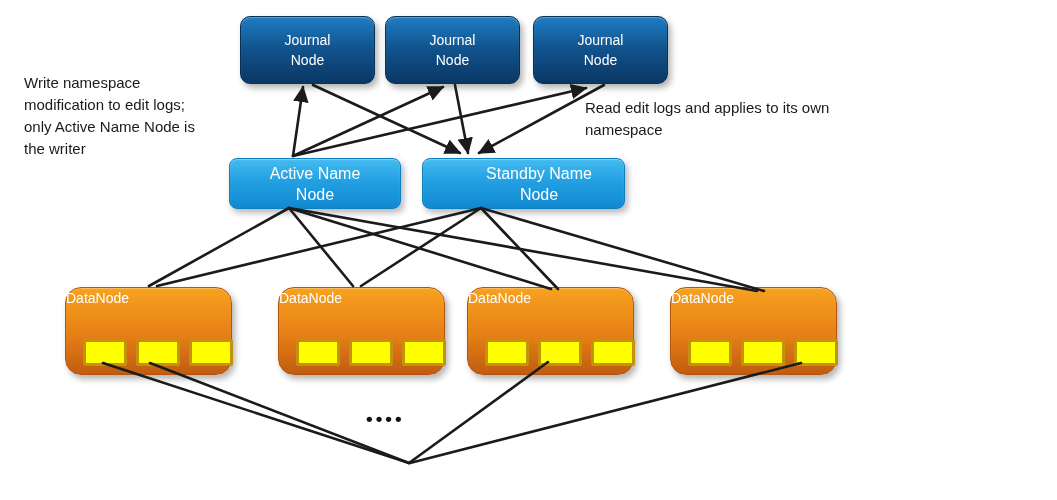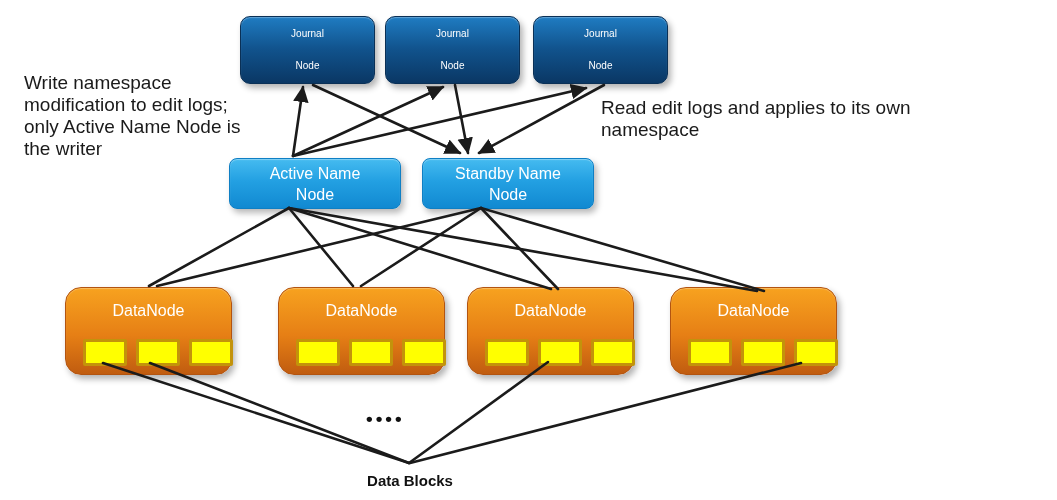--- a/index.html
+++ b/index.html
@@ -11,54 +11,54 @@
   }
   .stage svg.wires { position:absolute; left:0; top:0; pointer-events:none; z-index:3; }
 
   
   .node {
     position:absolute; z-index:2; display:flex; align-items:center; justify-content:center;
     text-align:center; color:#ffffff; white-space:pre-line;
     box-shadow:3px 4px 6px rgba(0,0,0,0.30);
   }
   .jnode {
-    width:133px; height:66px; border-radius:10px; font-size:10px; line-height:32px;
+    width:133px; height:66px; border-radius:10px; font-size:14px; line-height:20px;
     background:linear-gradient(180deg,#1f7cc2 0%, #11538d 48%, #0a3764 100%);
     border:1px solid #0a3056;
     box-shadow:3px 4px 6px rgba(0,0,0,0.30), inset 0 1px 1px rgba(255,255,255,0.30);
   }
   .nnode {
     width:170px; height:49px; border-radius:8px; font-size:16px; line-height:21px;
     background:linear-gradient(180deg,#45bbf0 0%, #23a0e2 45%, #1189d1 100%);
     border:1px solid #0f7fc4;
     box-shadow:3px 4px 6px rgba(0,0,0,0.28), inset 0 1px 1px rgba(255,255,255,0.35);
     margin-left:24px;
   }
   .dnode {
     position:absolute; z-index:2; width:165px; height:86px; border-radius:16px;
     background:linear-gradient(180deg,#f7a21f 0%, #e67f15 55%, #c05c10 100%);
     border:1px solid #b35410;
     box-shadow:3px 4px 6px rgba(0,0,0,0.30), inset 0 1px 1px rgba(255,255,255,0.30);
   }
   .dnode .dnlabel {
-    display:block; margin-top:14px; text-align:center;
-    color:#ffffff; font-size:16px;
+    display:block; margin-top:2px; text-align:left;
+    color:#ffffff; font-size:14px;
   }
   .dnode .blocks {
     position:absolute; left:17px; bottom:8px; display:flex; gap:9px;
   }
   .dnode .block {
     width:38px; height:21px; background:#ffff00; border-radius:2px;
     border:3px solid rgba(155,75,18,0.60);
   }
 
   
   .annotation {
     position:absolute; z-index:1; white-space:pre-line;
-    font-size:19px; line-height:22px; color:#1a1a1a;
+    font-size:15px; line-height:22px; color:#1a1a1a;
   }
   .dots {
     position:absolute; z-index:1; font-size:19px; font-weight:bold;
     letter-spacing:3px; color:#111111;
   }
   .dblabel {
     position:absolute; z-index:1; width:140px; text-align:center;
     font-size:15px; font-weight:bold; color:#111111;
   }
 </style>
@@ -107,21 +107,21 @@
 
   <div class="node jnode" style="left:240px; top:16px;">Journal
 Node</div>
   <div class="node jnode" style="left:385px; top:16px;">Journal
 Node</div>
   <div class="node jnode" style="left:533px; top:16px;">Journal
 Node</div>
 
   <div class="node nnode" style="left:205px; top:158px;">Active Name
 Node</div>
-  <div class="node nnode" style="left:398px; top:158px;">Standby Name
+  <div class="node nnode" style="left:398px; top:158px;padding-left:31px;">Standby Name
 Node</div>
 
   <div class="dnode" style="left:65px; top:287px;">
     <span class="dnlabel">DataNode</span>
     <div class="blocks">
       <span class="block"></span>
       <span class="block"></span>
       <span class="block"></span>
     </div>
   </div>
@@ -148,21 +148,20 @@
       <span class="block"></span>
       <span class="block"></span>
     </div>
   </div>
 
   <div class="annotation" style="left:24px; top:72px; width:240px;">Write namespace
 modification to edit logs;
 only Active Name Node is
 the writer</div>
 
-  <div class="annotation" style="left:585px; top:97px; width:340px;margin-left:16px;">Read edit logs and applies to its own
+  <div class="annotation" style="left:585px; top:97px; width:340px;">Read edit logs and applies to its own
 namespace</div>
 
 
   <div class="dots" style="left:366px; top:408px;">••••</div>
 
-  <div class="dblabel" style="left:340px; top:472px;">Data Blocks</div>
 
 </div>
 
 </body></html>

